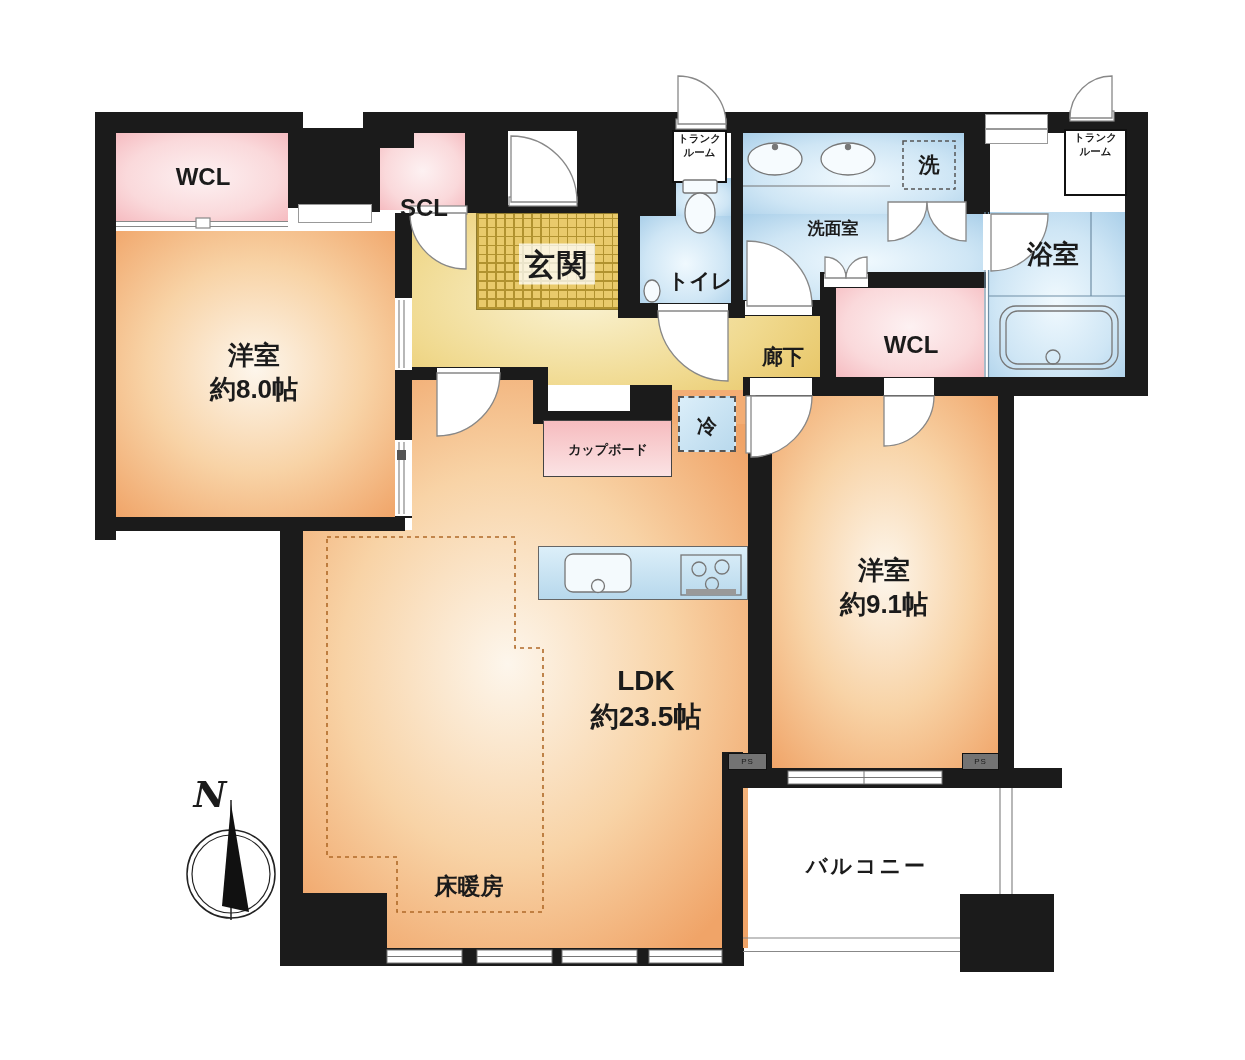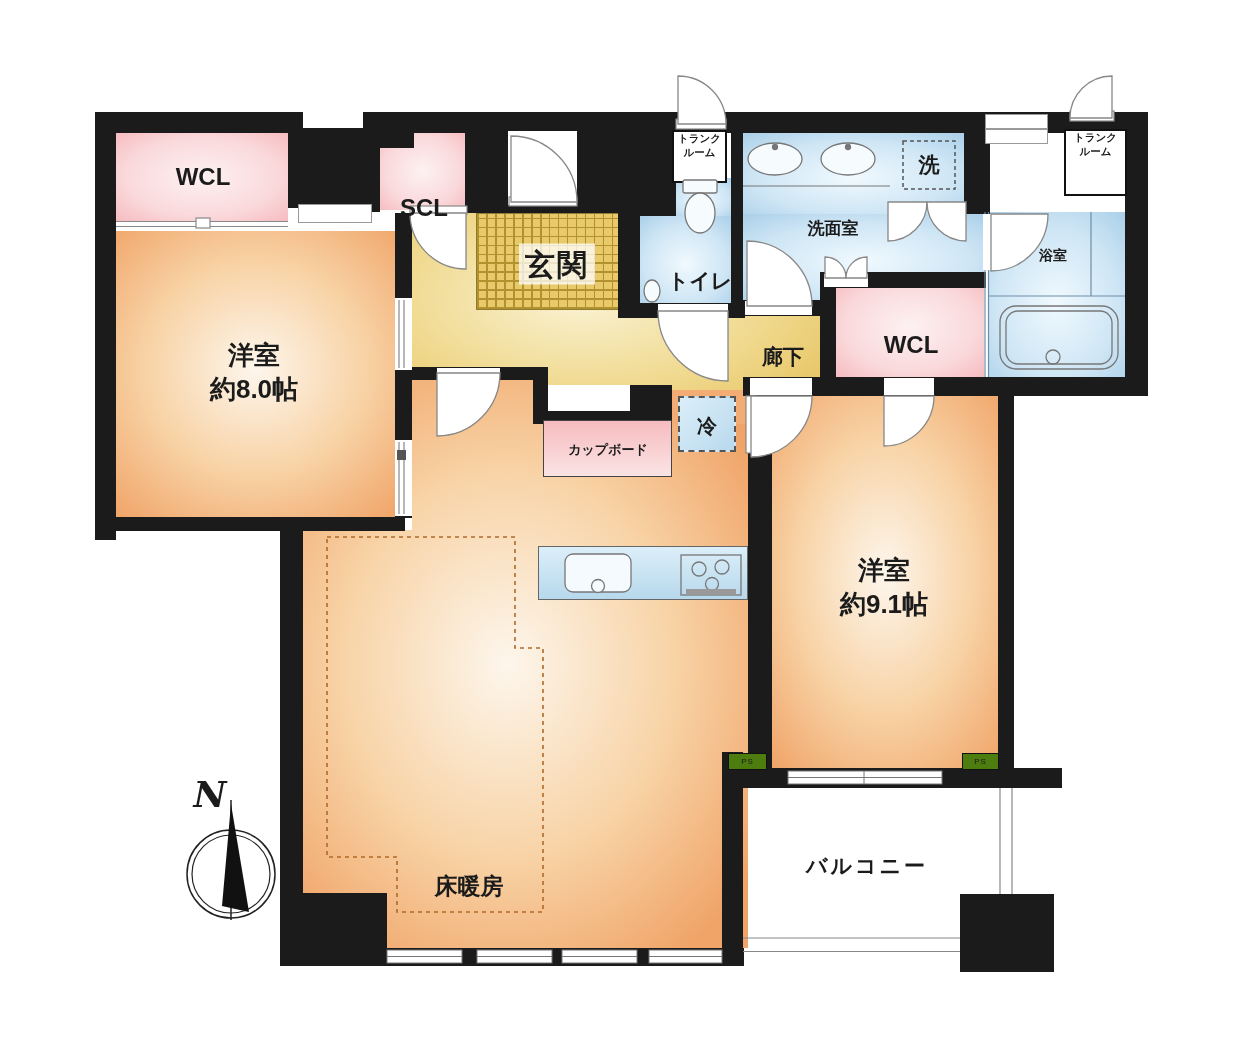--- a/index.html
+++ b/index.html
@@ -21,21 +21,21 @@
   .fill-orange{background:radial-gradient(ellipse 75% 70% at 50% 48%, var(--orange-pale) 0%, var(--orange-mid) 52%, var(--orange-deep) 100%);}
   .fill-yellow{background:radial-gradient(ellipse 80% 80% at 40% 40%, var(--yellow-pale) 0%, #f0d98e 55%, var(--yellow-deep) 100%);}
   .fill-blue{background:radial-gradient(ellipse 80% 80% at 50% 55%, var(--blue-pale) 0%, #cfe6f5 55%, var(--blue-deep) 100%);}
   .fill-pink{background:radial-gradient(ellipse 80% 80% at 50% 50%, var(--pink-pale) 0%, #fad9db 55%, var(--pink-deep) 100%);}
   .hatch{background-color:var(--hatch-bg);
     background-image:repeating-linear-gradient(0deg, var(--hatch-line) 0 1.5px, transparent 1.5px 9px),
                      repeating-linear-gradient(90deg, var(--hatch-line) 0 1.5px, transparent 1.5px 9px);
     border:1px solid #8f7a2e;box-sizing:border-box;}
   .box{position:absolute;background:#fff;border:2px solid #111;box-sizing:border-box;
        display:flex;justify-content:center;text-align:center;}
-  .psbox{position:absolute;background:#4d7c0f;border:1px solid #111;box-sizing:border-box;
+  .psbox{position:absolute;background:#737373;border:1px solid #111;box-sizing:border-box;
        display:flex;align-items:center;justify-content:center;font-size:8px;letter-spacing:1px;}
   .label{position:absolute;transform:translate(-50%,-50%);white-space:nowrap;text-align:center;
          font-weight:600;line-height:1.3;}
   svg{position:absolute;left:0;top:0;pointer-events:none;}
 </style>
 </head>
 <body>
 
 <div id="canvas">
 
@@ -238,30 +238,34 @@
       <polygon points="231,804 249,912 222,906" fill="#111"></polygon>
     </g>
   </svg>
 
   <div class="label" style="left:203px;top:177px;font-size:24px;">WCL</div>
   <div class="label" style="left:424px;top:177px;font-size:24px;margin-top:31px;">SCL</div>
   <div class="label" style="left:557px;top:264px;font-size:30px;letter-spacing:2px;background:rgba(255,255,255,0.75);padding:1px 6px;">玄関</div>
   <div class="label" style="left:700px;top:281px;font-size:21px;">トイレ</div>
   <div class="label" style="left:833px;top:229px;font-size:17px;">洗面室</div>
   <div class="label" style="left:929px;top:165px;font-size:21px;">洗</div>
-  <div class="label" style="left:1053px;top:255px;font-size:14px;">浴室</div>
+  <div class="label" style="left:1053px;top:255px;font-size:26px;">浴室</div>
   <div class="label" style="left:911px;top:345px;font-size:24px;">WCL</div>
   <div class="label" style="left:783px;top:357px;font-size:21px;">廊下</div>
   <div class="label" style="left:707px;top:426px;font-size:20px;">冷</div>
   <div class="label" style="left:608px;top:450px;font-size:13px;">カップボード</div>
   <div class="label" style="left:254px;top:373px;font-size:26px;">
     <div>洋室</div>
     <div>約8.0帖</div>
   </div>
   <div class="label" style="left:884px;top:588px;font-size:26px;">
     <div>洋室</div>
     <div>約9.1帖</div>
   </div>
+  <div class="label" style="left:646px;top:699px;font-size:28px;">
+    <div>LDK</div>
+    <div>約23.5帖</div>
+  </div>
   <div class="label" style="left:469px;top:887px;font-size:23px;">床暖房</div>
   <div class="label" style="left:867px;top:866px;font-size:21px;letter-spacing:3px;">バルコニー</div>
   <div class="label" style="left:210px;top:794px;font-size:36px;font-style:italic;font-weight:600;font-family:'DejaVu Serif',serif;">N</div>
 
 </div>
 
 </body></html>

